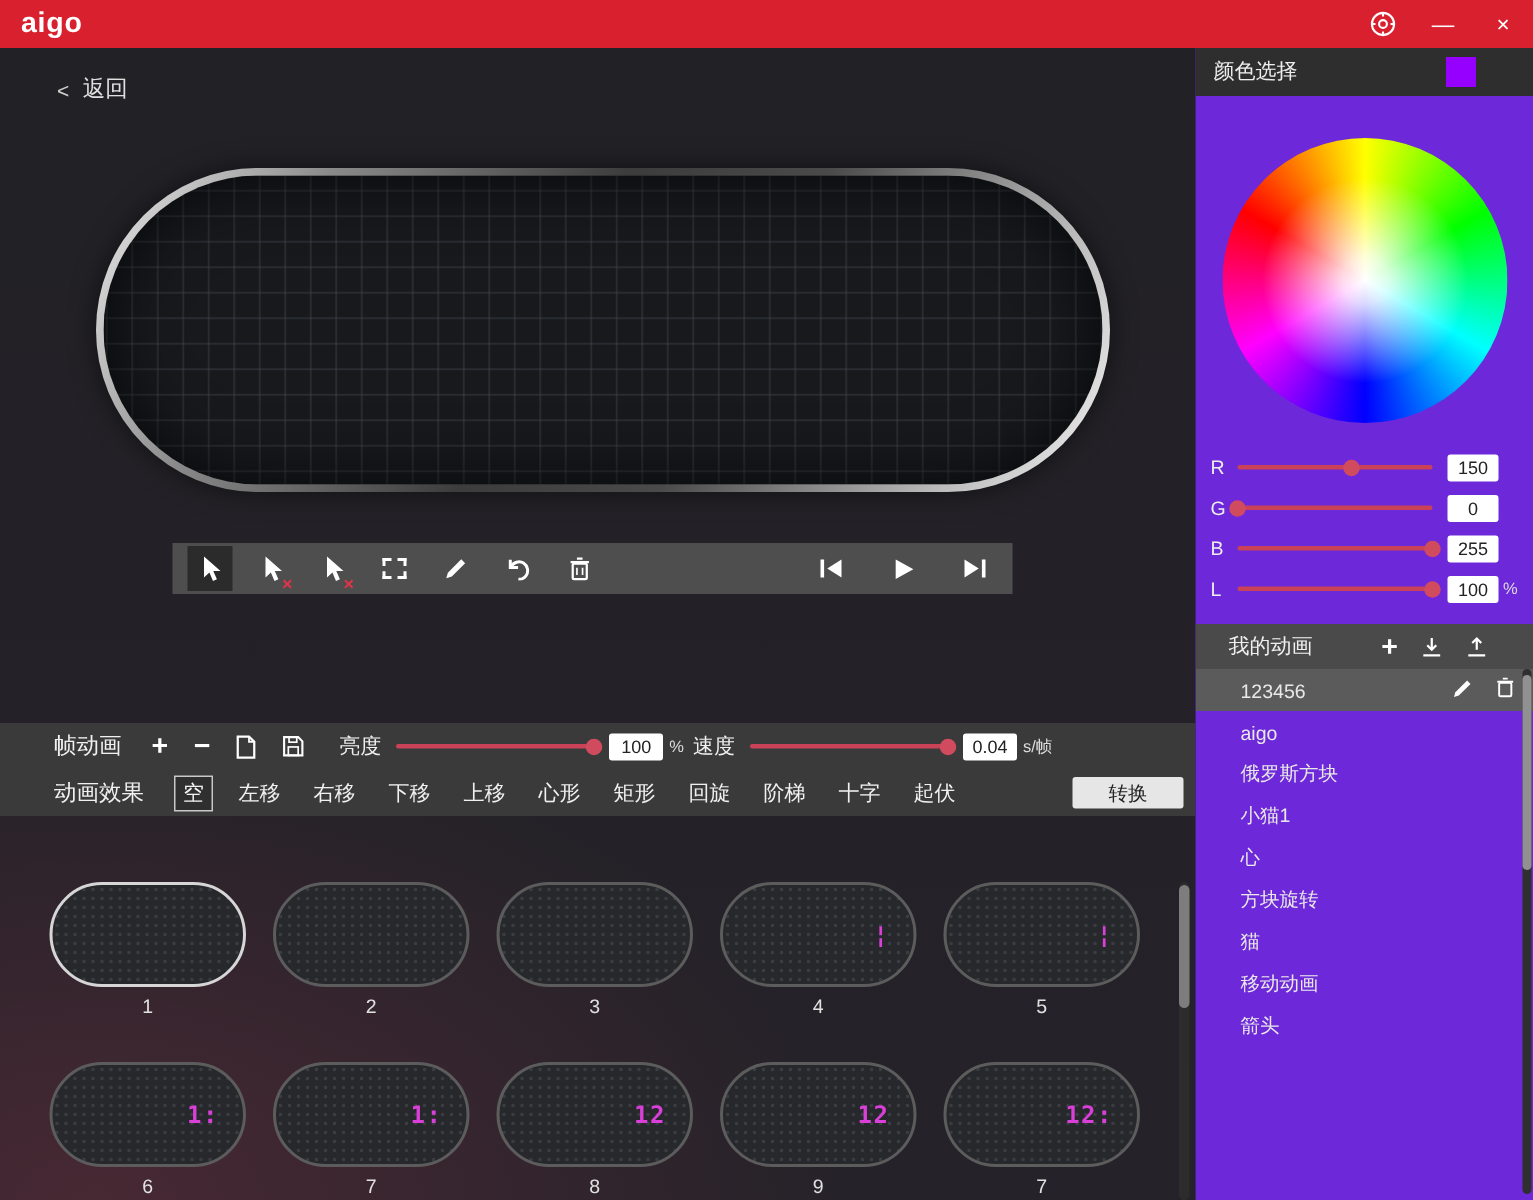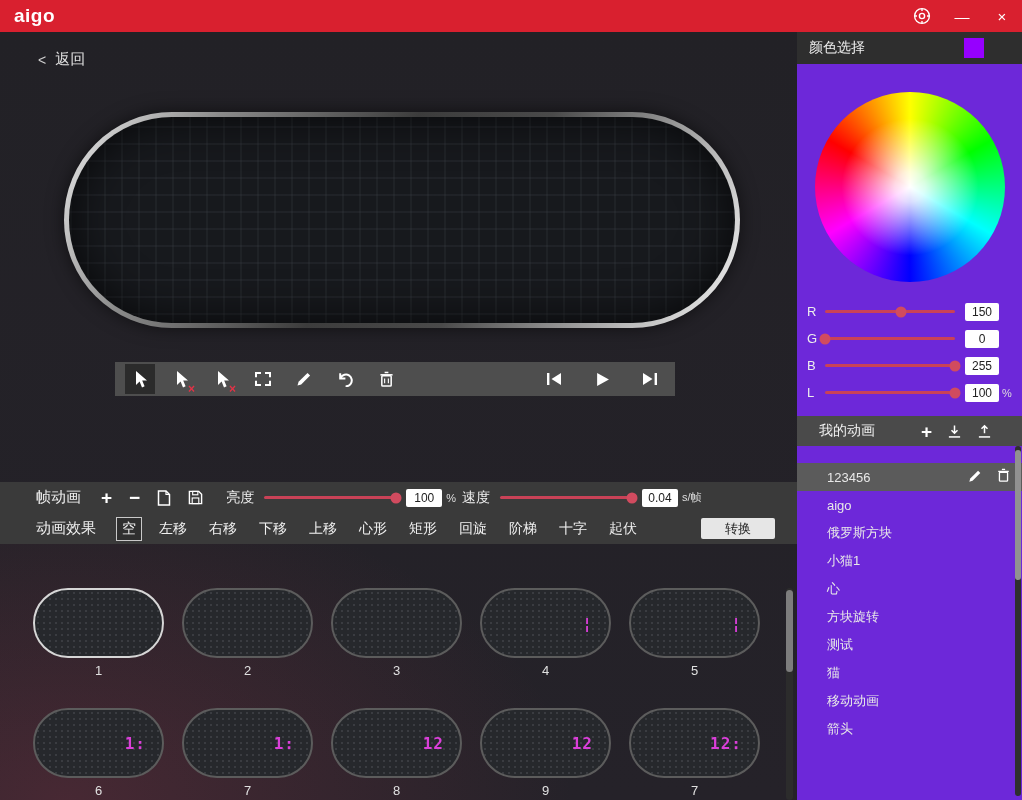--- a/index.html
+++ b/index.html
@@ -53,21 +53,21 @@
   .fp-text { margin:0 8px 0 6px; white-space:nowrap; }
   .fp-text.speed { }
   .ctl-slider { position:relative; width:132px; height:3px; background:#c94257; border-radius:2px; margin:0 10px 0 2px; }
   .ctl-thumb { position:absolute; top:50%; width:11px; height:11px; border-radius:50%; background:#d14b5f; transform:translate(-50%,-50%); }
   .val-box { width:36px; height:18px; background:#fff; color:#222; font-size:12px; display:flex; align-items:center; justify-content:center; border-radius:2px; }
   .unit { font-size:11px; color:#ddd; margin-left:4px; white-space:nowrap; }
 
   .effects-list { display:flex; align-items:center; }
   .effect-btn { margin-right:12px; padding:2px 5px; font-size:14px; color:#f0f0f0; white-space:nowrap; }
   .effect-btn.selected { border:1px solid #c9c9c9; background:#2f2f2f; }
-  .convert-btn { margin-left:auto; margin-right:22px; width:74px; height:21px; background:#e6e6e6; color:#222;
+  .convert-btn { margin-left:auto; margin-right:8px; width:74px; height:21px; background:#e6e6e6; color:#222;
     font-size:13px; display:flex; align-items:center; justify-content:center; border-radius:2px; }
 
   
   .frames-grid { position:absolute; left:33px; top:556px; width:727px; display:grid;
     grid-template-columns:repeat(5,131px); column-gap:18px; row-gap:28px; }
   .frame-thumb { width:131px; height:70px; border:2px solid #5c5c5c; border-radius:35px; position:relative; overflow:hidden;
     background-color:#26282c;
     background-image: radial-gradient(circle, #3a3c41 1px, rgba(0,0,0,0) 1.4px);
     background-size:6px 6px; }
   .frame-thumb.selected { border-color:#d6d6d6; }
@@ -92,21 +92,21 @@
   .sl-thumb { position:absolute; top:50%; width:11px; height:11px; background:#d14b5f; border-radius:50%; transform:translate(-50%,-50%); }
   .sl-box { width:34px; height:18px; background:#fff; color:#222; font-size:12px; display:flex; align-items:center; justify-content:center; border-radius:2px; }
   .sl-unit { font-size:11px; color:#ddd; margin-left:3px; width:14px; }
 
   
   .anim-header { flex:0 0 30px; height:30px; background:#4a4a4a; display:flex; align-items:center; padding:0 22px;
     color:#f0f0f0; font-size:14px; margin-top:10px; }
   .ah-icons { margin-left:auto; display:flex; align-items:center; gap:15px; margin-right:8px; }
   .ah-icons > span { display:flex; align-items:center; justify-content:center; }
   .ah-plus { font-size:19px; font-weight:bold; color:#fff; line-height:1; }
-  .anim-list { flex:1; overflow:hidden;margin-top:17px; }
+  .anim-list { flex:1; overflow:hidden; }
   .anim-item { height:28px; display:flex; align-items:center; padding-left:30px; color:#e8e8e8; font-size:13px; }
   .anim-item.selected { background:#5b5b5b; }
   .anim-item .acts { margin-left:auto; display:flex; gap:15px; margin-right:12px; align-items:center; }
   .side-scrollbar { position:absolute; right:1px; top:414px; bottom:4px; width:6px; background:#2f2f2f; border-radius:3px; }
   .side-scroll-thumb { position:absolute; left:0; top:4px; width:6px; height:130px; background:#919191; border-radius:3px; display:block; }
 </style>
 </head>
 <body>
 
 <div class="window">
@@ -404,23 +404,20 @@
           <div class="anim-item">
             <span class="anim-name">小猫1</span>
           </div>
           <div class="anim-item">
             <span class="anim-name">心</span>
           </div>
           <div class="anim-item">
             <span class="anim-name">方块旋转</span>
           </div>
           <div class="anim-item">
-            <span class="anim-name">测试</span>
-          </div>
-          <div class="anim-item">
             <span class="anim-name">猫</span>
           </div>
           <div class="anim-item">
             <span class="anim-name">移动动画</span>
           </div>
           <div class="anim-item">
             <span class="anim-name">箭头</span>
           </div>
         </div>
 

